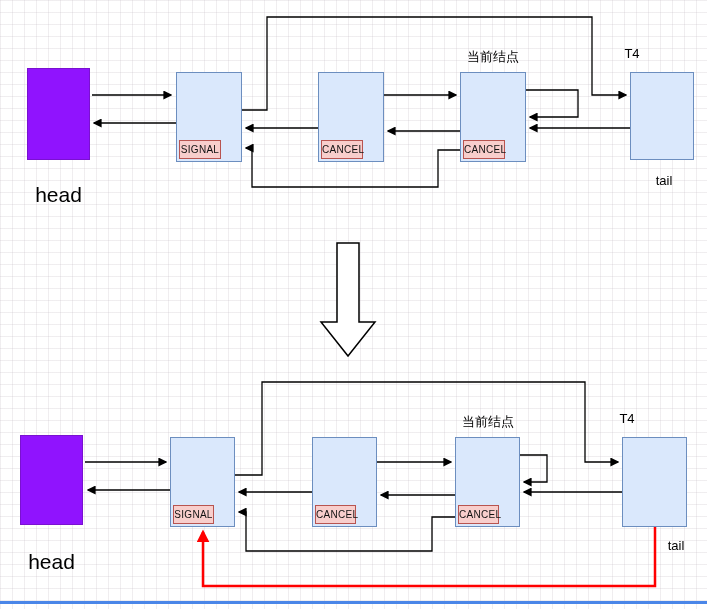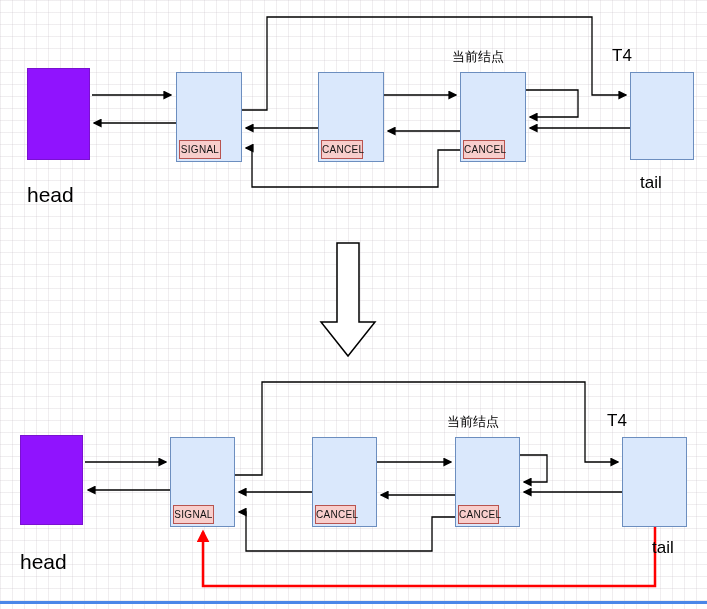--- a/index.html
+++ b/index.html
@@ -46,24 +46,24 @@
   }
   .headbox {
     position: absolute;
     background: #9013fe;
     border: 1px solid #7a11d0;
     box-sizing: border-box;
   }
   .lbl {
     position: absolute;
     color: #000000;
-    text-align: left;
+    text-align: center;
   }
   .lbl-big   { font-size: 21px; }
-  .lbl-mid   { font-size: 17px; }
+  .lbl-mid   { font-size: 13px; }
   .lbl-small { font-size: 13px; }
   .bottom-rule {
     position: absolute;
     left: 0; right: 0;
     top: 601px;
     height: 3px;
     background: #4a86e8;
   }
 </style>
 </head>

